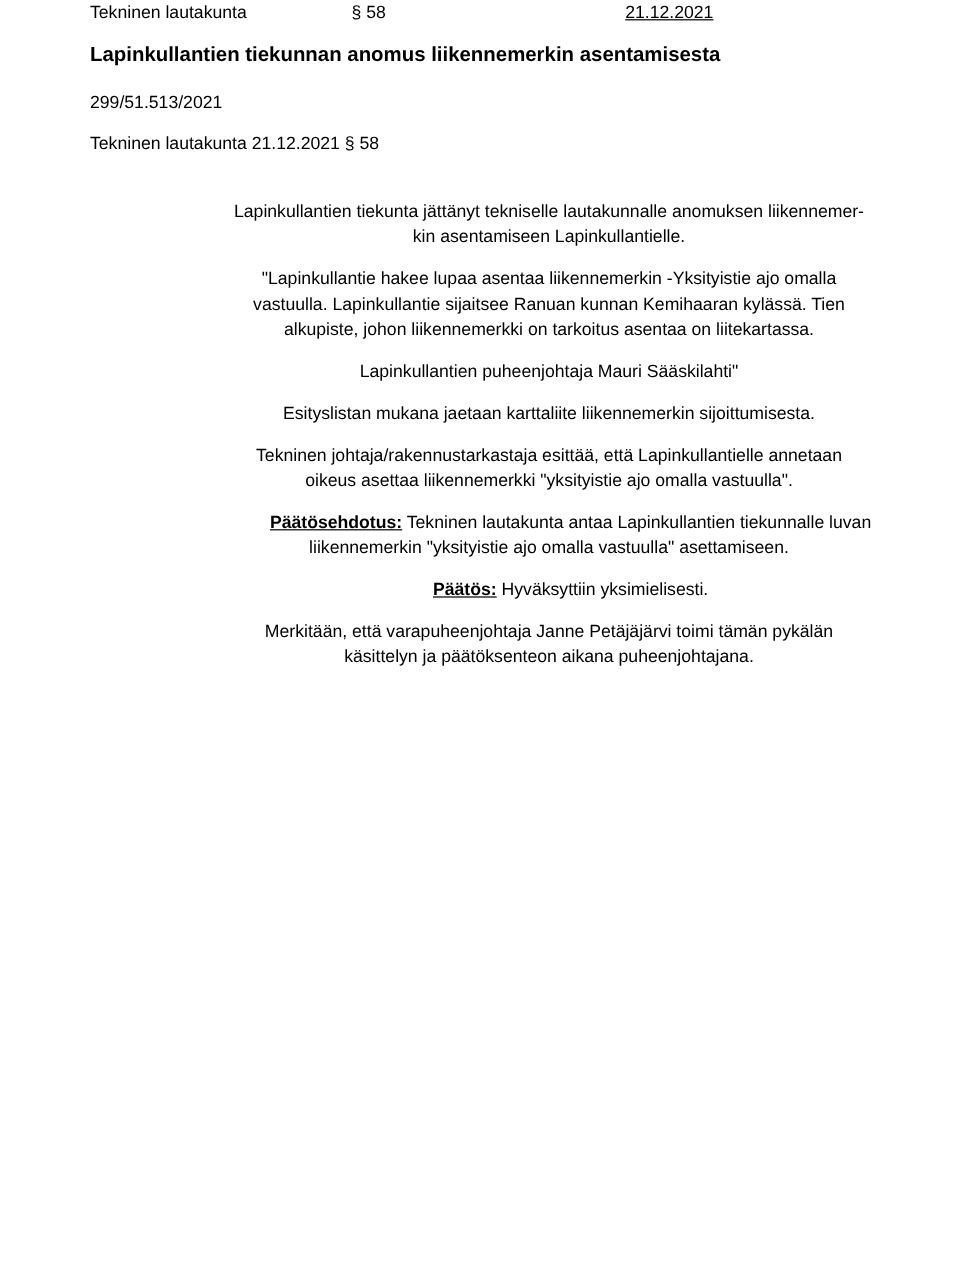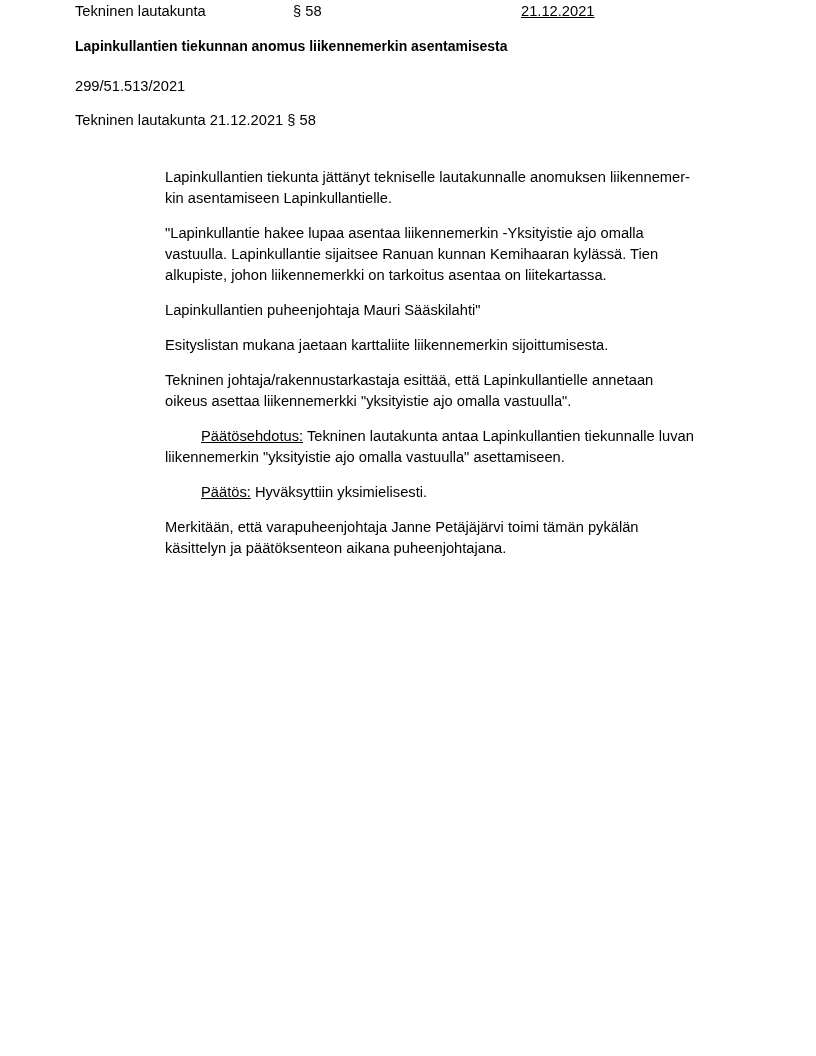--- a/index.html
+++ b/index.html
@@ -27,49 +27,50 @@
     height: 20px;
   }
   .header-committee { position: absolute; left: 75px;  top: 0; white-space: nowrap; }
   .header-section   { position: absolute; left: 293px; top: 0; white-space: nowrap; }
   .header-date      { position: absolute; left: 521px; top: 0; white-space: nowrap; text-decoration: underline; }
   .doc-title {
     position: absolute;
     top: 34px;
     left: 75px;
     width: 700px;
-    font-size: 14px;
+    font-size: 17px;
     line-height: 24px;
     font-weight: bold;
     white-space: nowrap;
   }
   .case-number {
     position: absolute;
     top: 76px;
     left: 75px;
     white-space: nowrap;
   }
   .meeting-ref {
     position: absolute;
     top: 110px;
     left: 75px;
     white-space: nowrap;
   }
   .body-block {
     position: absolute;
     top: 167px;
-    left: 165px;
+    left: 150px;
     width: 615px;
+    text-align: center;
   }
   .body-block p {
     margin: 0 0 14px 0;
     white-space: pre-line;
   }
   .lbl {
-    font-weight: normal;
+    font-weight: bold;
     text-decoration: underline;
     margin-left: 36px;
   }
 </style>
 </head>
 <body>
 
 <div class="page">
 
   <div class="header-row">

